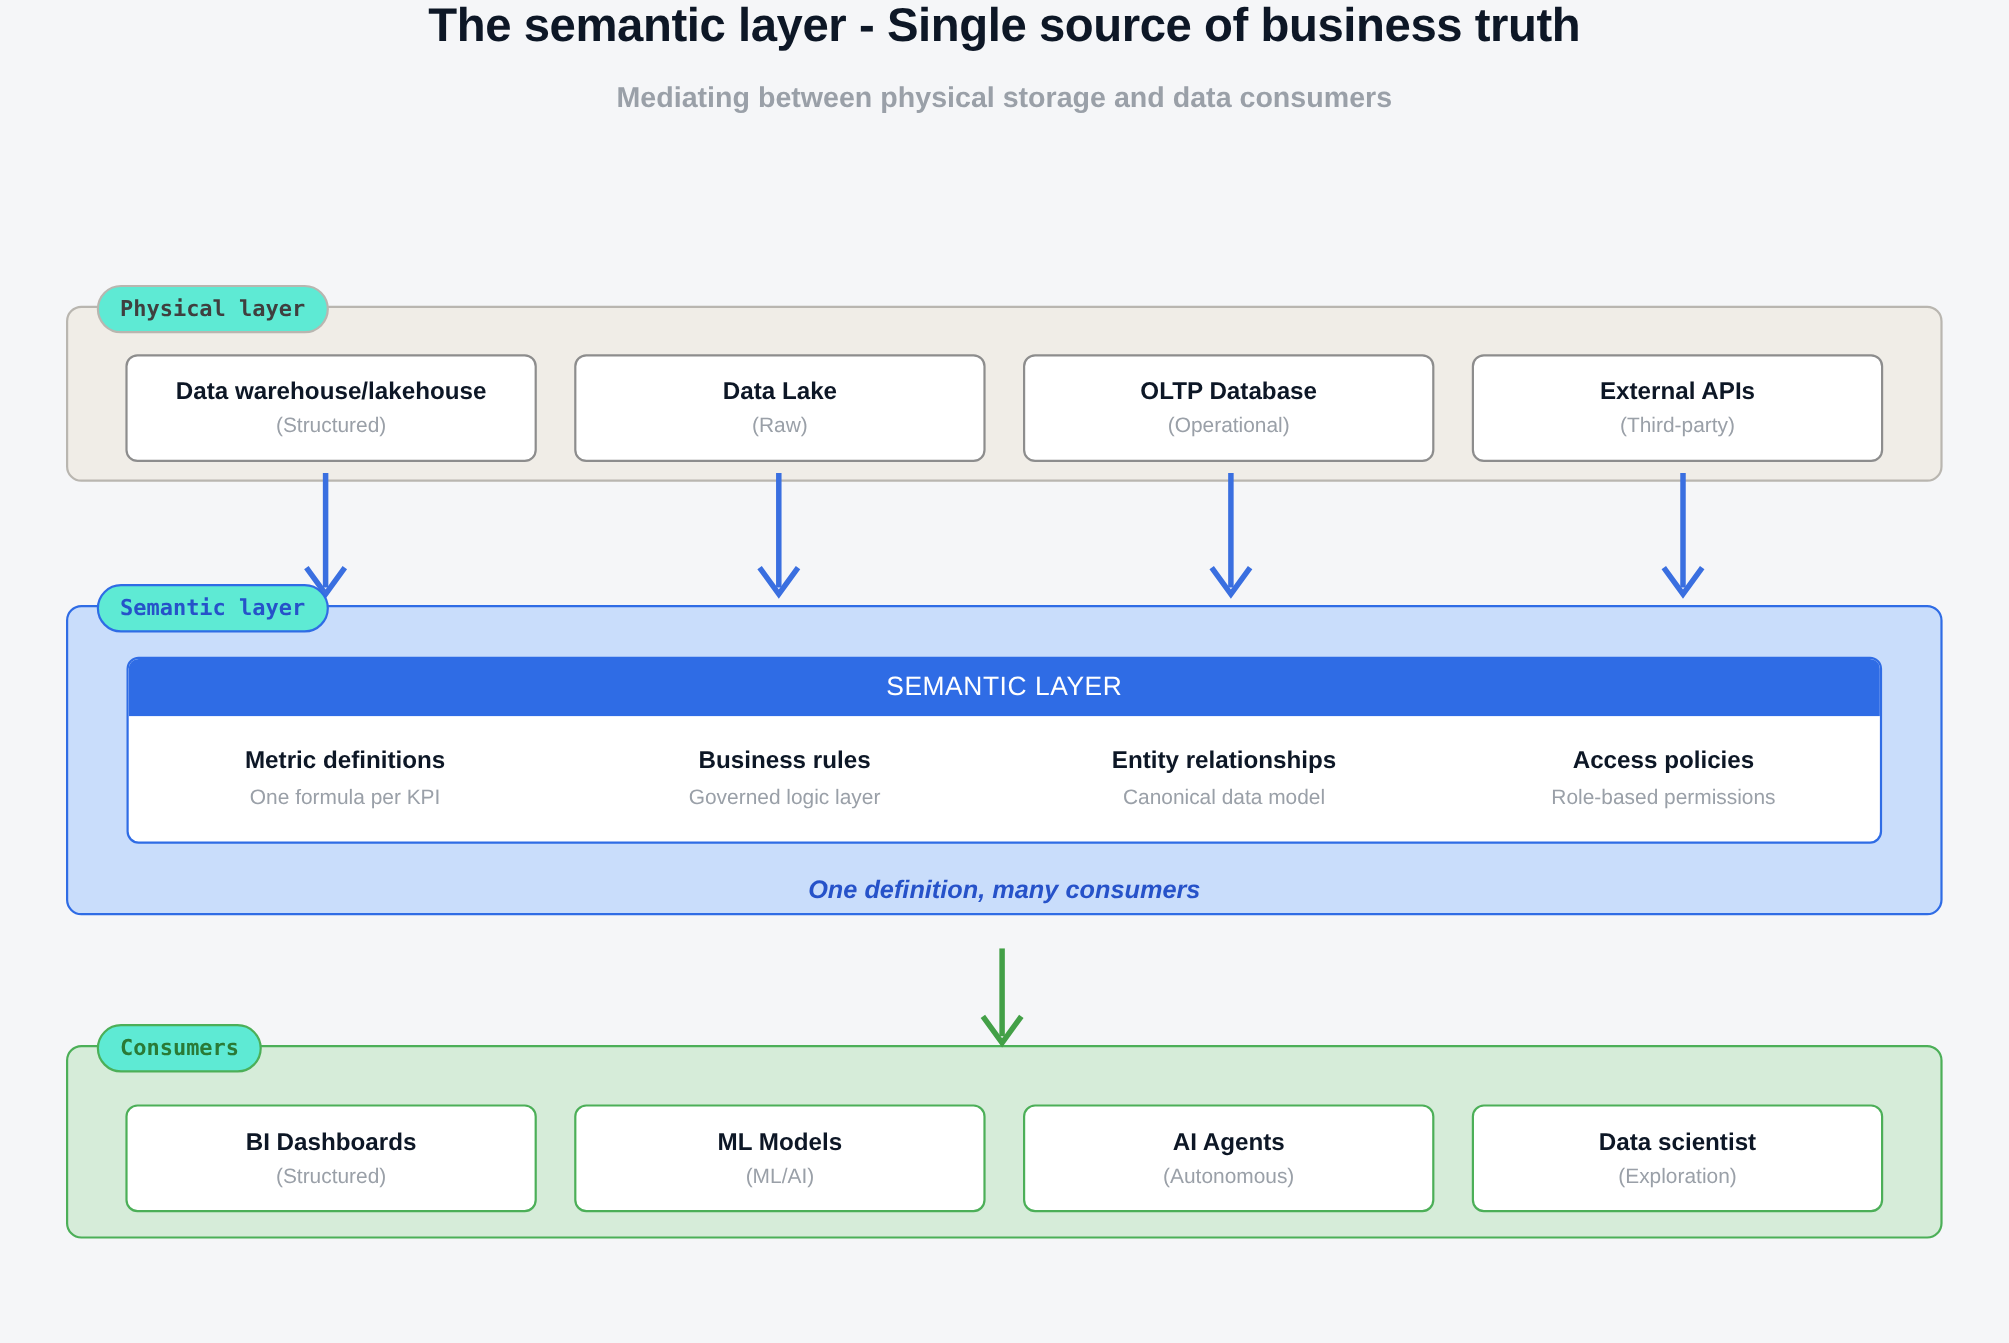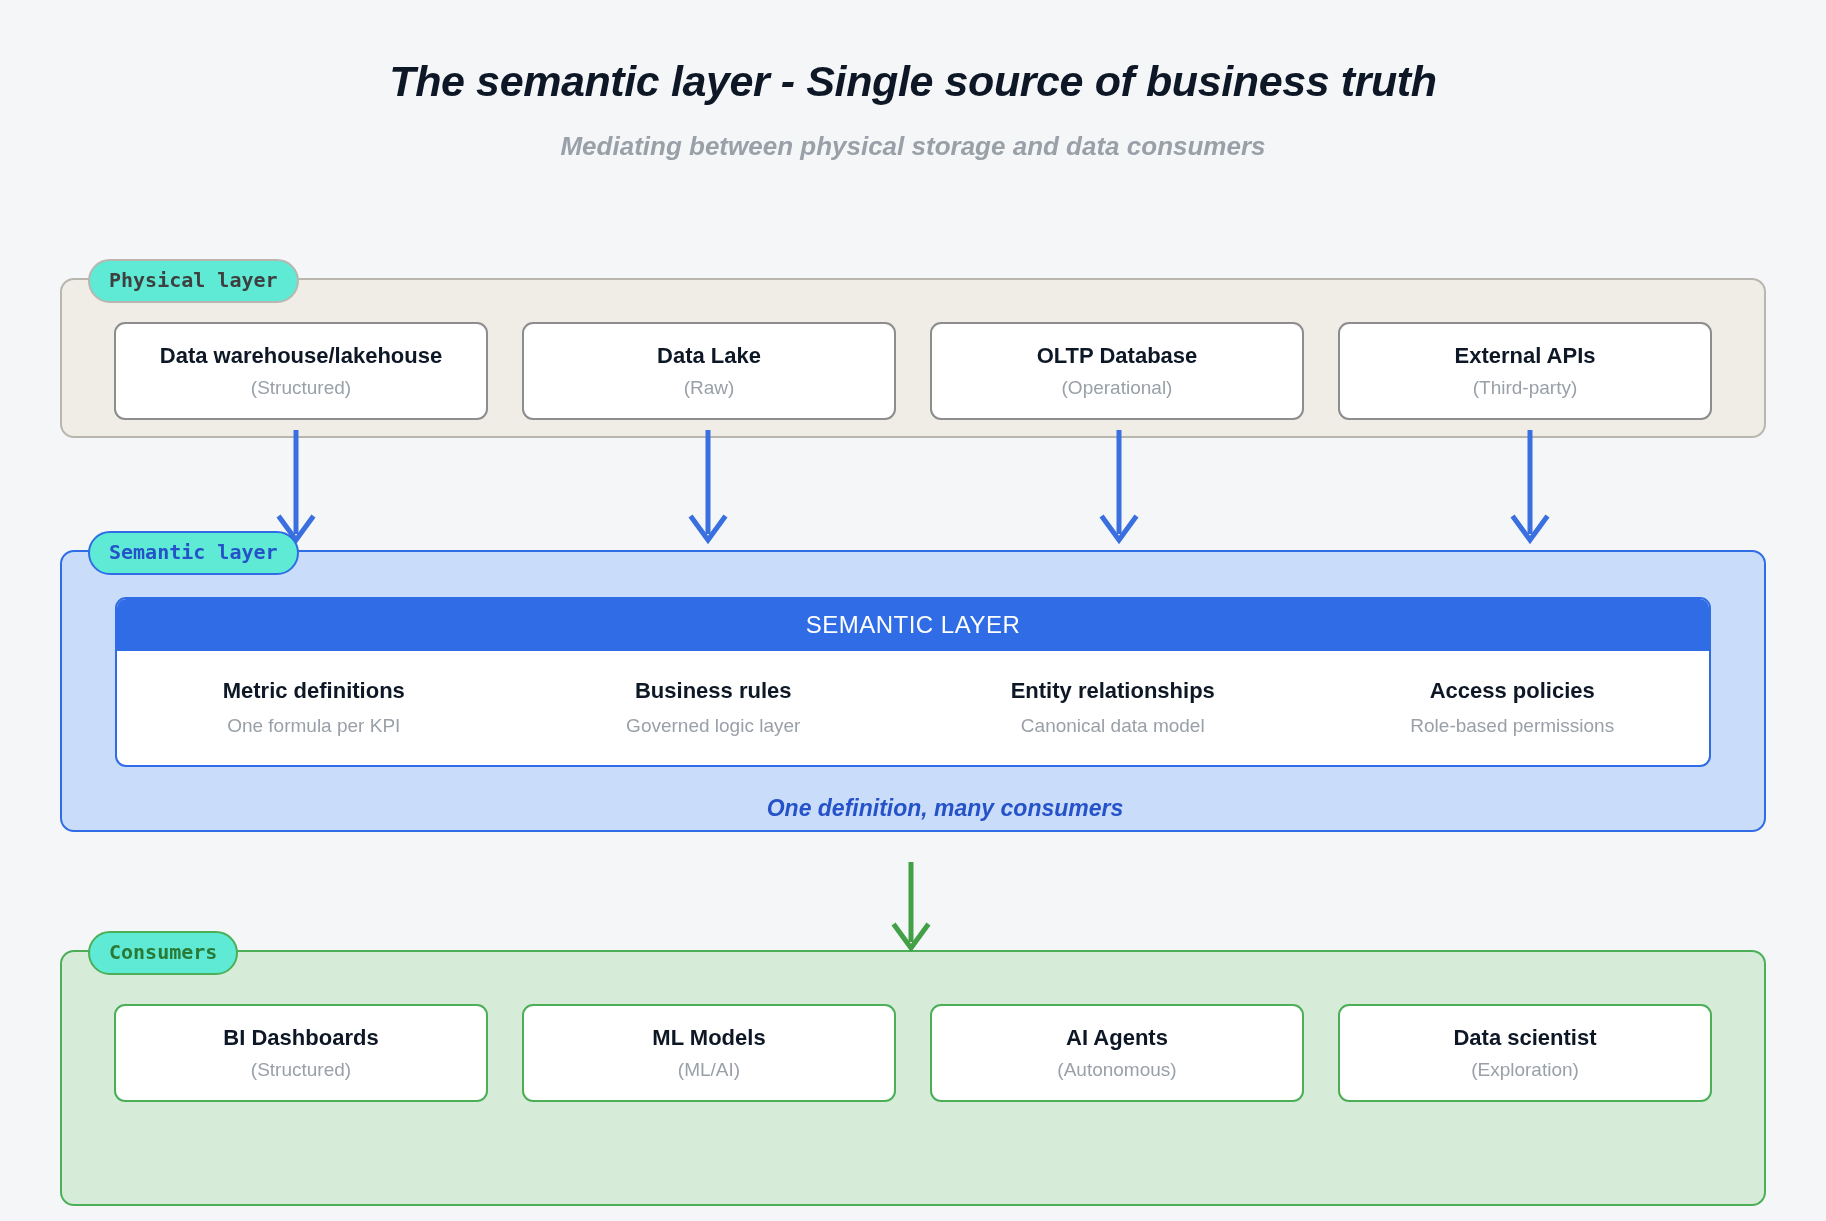--- a/index.html
+++ b/index.html
@@ -11,23 +11,21 @@
     height: 1221px;
     background: #f5f6f8;
     font-family: "Liberation Sans", sans-serif;
     overflow: hidden;
     position: relative;
   }
 
   
   .header {
     width: 100%;
-    padding-top: 58px;
     text-align: center;
-    font-style: italic;
   }
   .page-title {
     font-size: 43px;
     font-weight: bold;
     color: #0d1726;
     letter-spacing: -0.4px;
     margin: 0;
     line-height: 1.1;
   }
   .page-subtitle {
@@ -91,21 +89,21 @@
   #semantic-layer > .layer-badge {
     border-color: #2f6ce5;
     color: #2652c9;
   }
 
   
   #consumers-layer {
     left: 60px;
     top: 950px;
     width: 1706px;
-    height: 256px;
+    height: 176px;
     background: #d6ecd9;
     border-color: #4caf58;
   }
   #consumers-layer > .layer-badge {
     border-color: #4caf58;
     color: #2a7a36;
   }
 
   
   .card-row {
@@ -193,21 +191,20 @@
   .semantic-tagline {
     position: absolute;
     left: 0;
     top: 243px;
     width: 100%;
     text-align: center;
     font-size: 23px;
     font-weight: bold;
     font-style: italic;
     color: #2652c9;
-    padding-left: 32px;
   }
 
   
   .arrow {
     position: absolute;
     z-index: 3;
   }
 </style>
 </head>
 <body>

